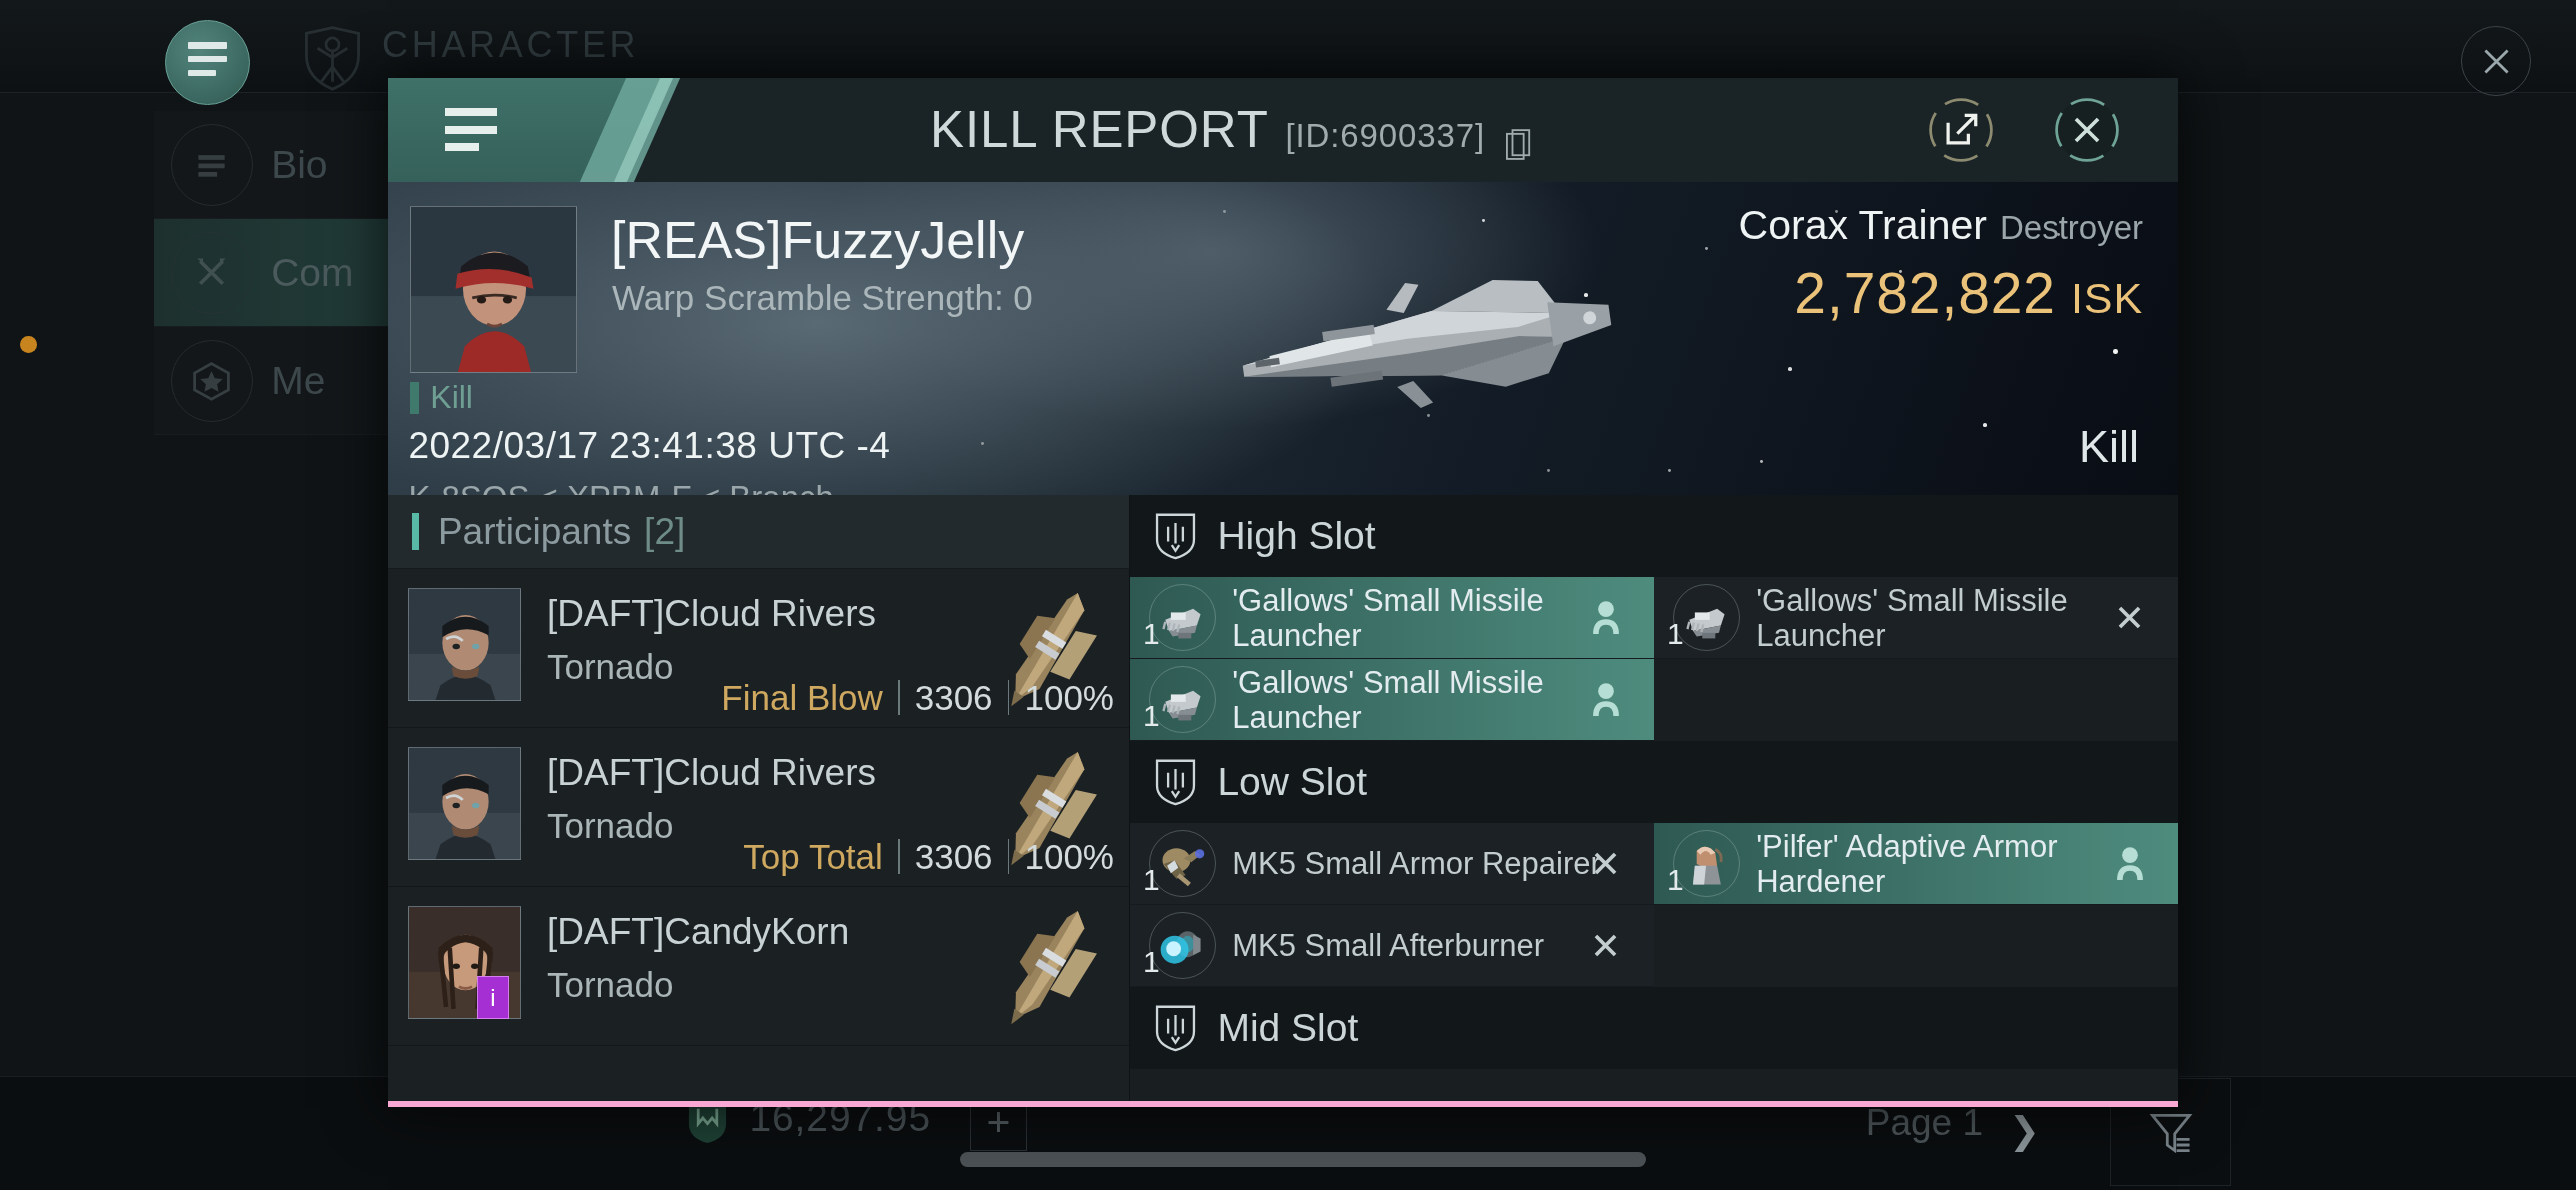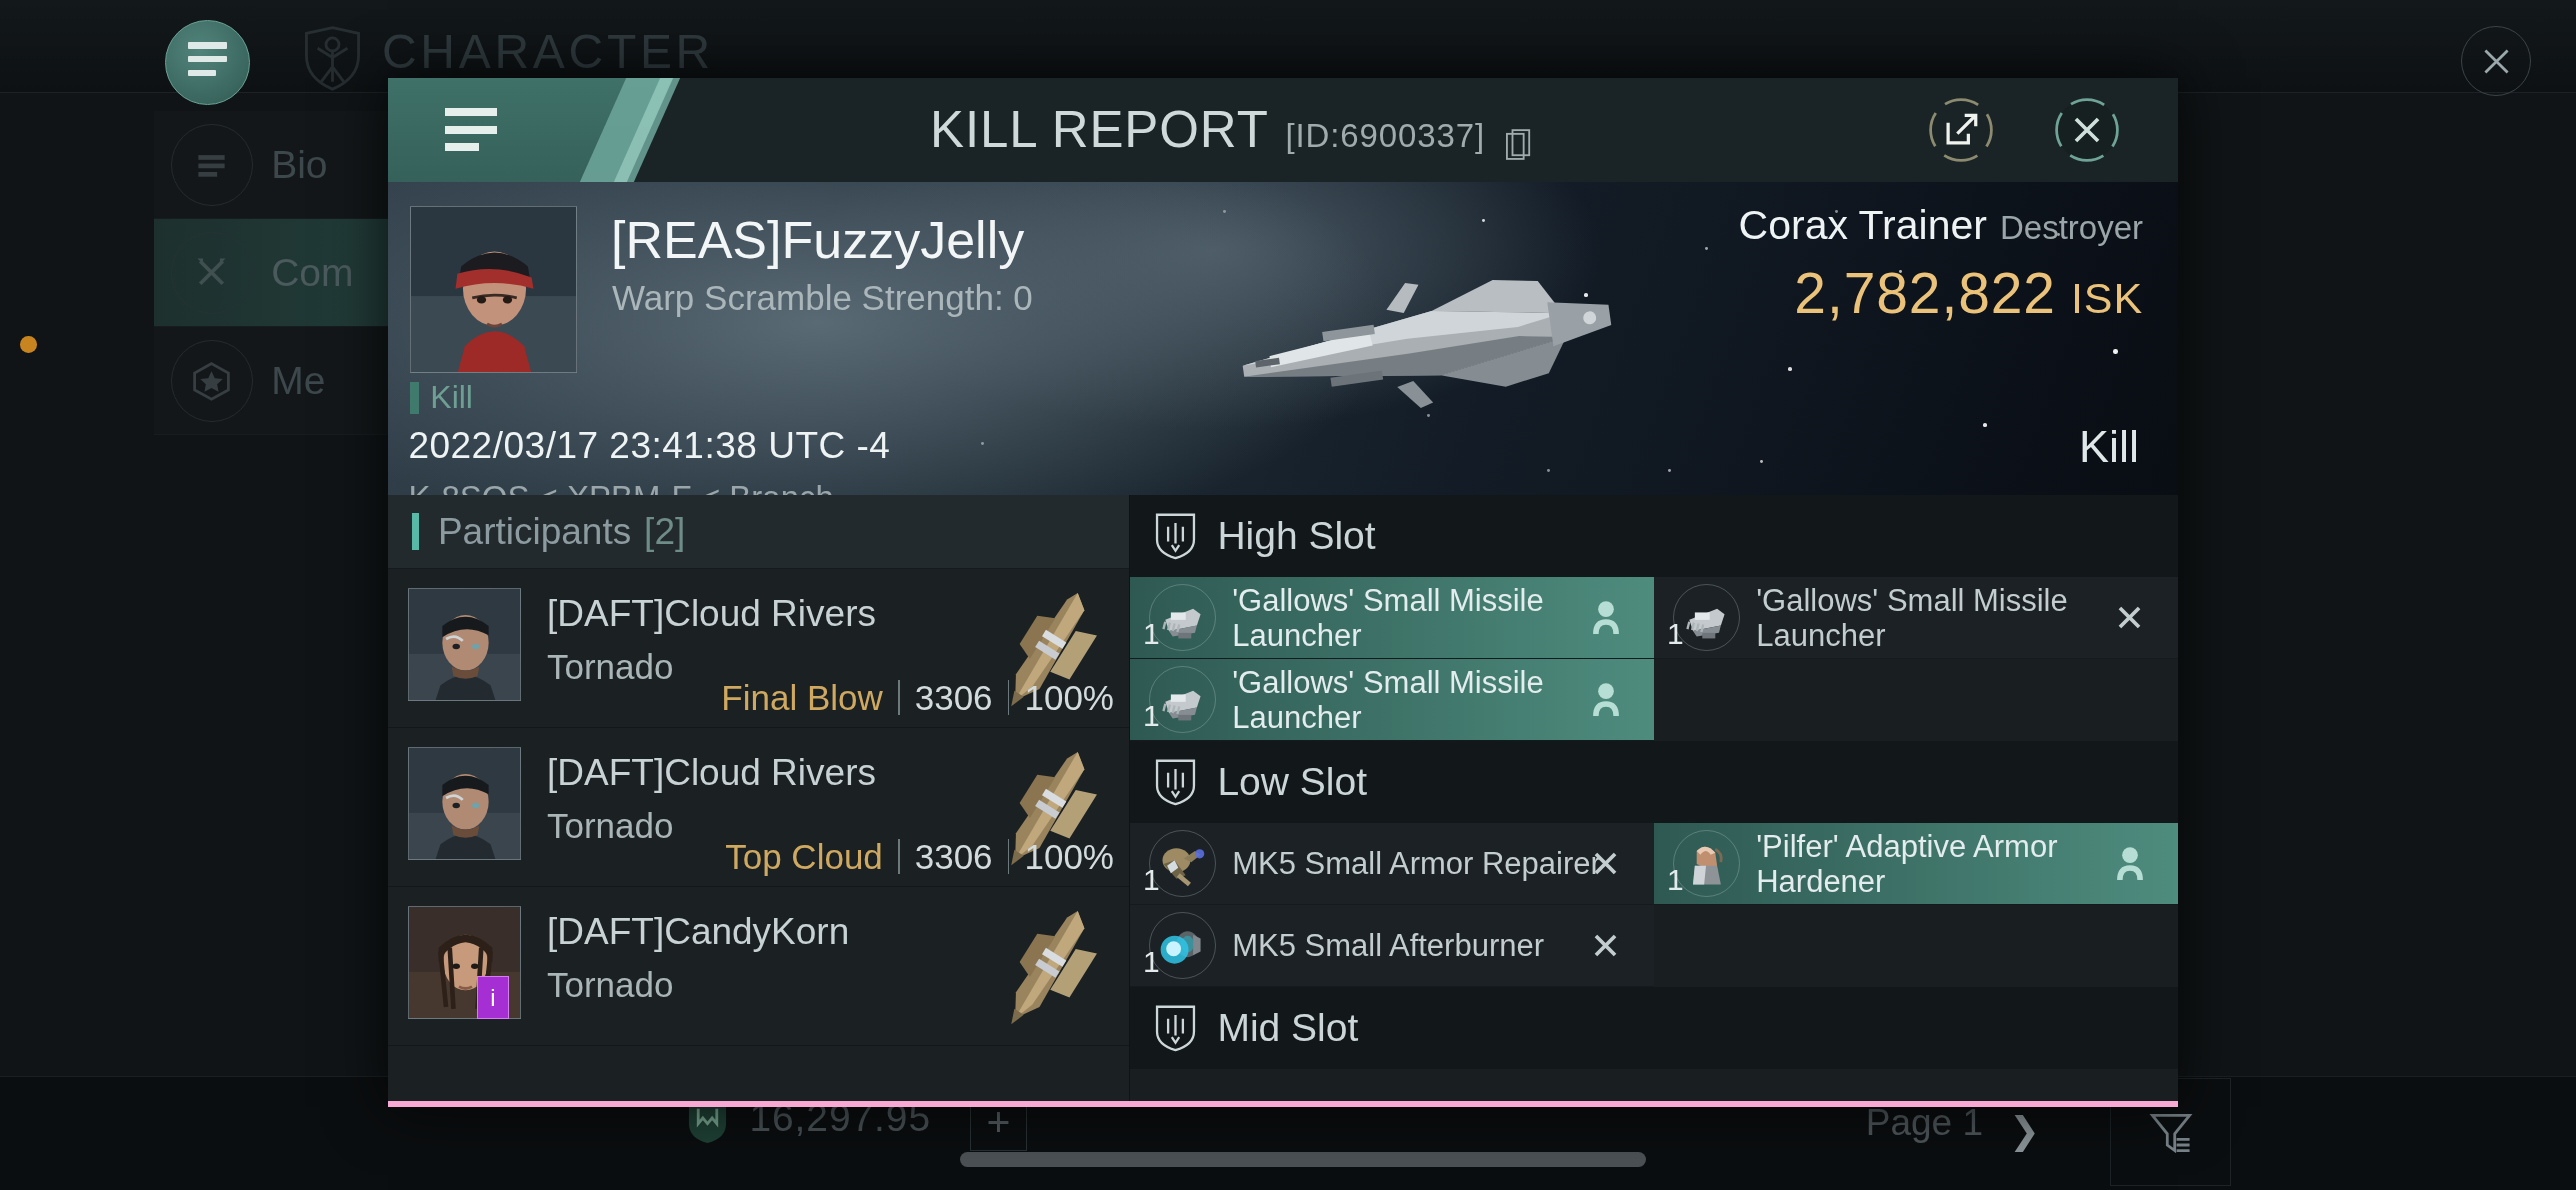--- a/index.html
+++ b/index.html
@@ -30,21 +30,21 @@
   }
   .bg-hamburger-btn .bars { width: 39px; }
   .bg-hamburger-btn .bars i { display: block; height: 6.5px; background: #dfeae8; margin-bottom: 7.4px; border-radius: 0.9px; }
   .bg-hamburger-btn .bars i:nth-child(1) { width: 100%; }
   .bg-hamburger-btn .bars i:nth-child(2) { width: 100%; }
   .bg-hamburger-btn .bars i:nth-child(3) { width: 72%; }
 
   .bg-char-icon { position: absolute; left: 299px; top: 24px; width: 67px; height: 67px; opacity: .45; }
   .bg-char-title {
     position: absolute; left: 382px; top: 24px;
-    font-size: 48px; letter-spacing: 3.7px; color: #2f3a3e;
+    font-size: 36px; letter-spacing: 3.7px; color: #2f3a3e;
     font-family: "Liberation Sans", sans-serif; font-weight: 400;
   }
   .bg-close {
     position: absolute; right: 45px; top: 26px; width: 70px; height: 70px;
     border-radius: 50%; border: 1.9px solid #3b4448; color:#9aa7ab;
     display:flex; align-items:center; justify-content:center; font-size: 45px; font-weight: 300;
   }
 
   .bg-sidebar { position: absolute; left: 154px; top: 111px; width: 315px; bottom: 0; }
   .bg-side-item {
@@ -494,21 +494,21 @@
                 <path d="M76 8 L92 20 L88 120 L80 142 Z" fill="#c0a87c"></path>
                 <path d="M52 52 L70 44 L70 96 L52 88 Z" fill="#8a7550"></path>
                 <path d="M96 44 L118 36 L118 92 L96 96 Z" fill="#b3a077"></path>
                 <rect x="68" y="60" width="26" height="8" fill="#d9dde0"></rect>
                 <rect x="68" y="74" width="26" height="8" fill="#c8ccd0"></rect>
                 <path d="M74 134 L80 150 L86 134 Z" fill="#7d6c4c"></path>
               </g>
             </svg>
           </div>
           <div class="p-stats">
-            <span class="tag">Top Cloud</span>
+            <span class="tag">Top Total</span>
             <span class="sep"></span>
             <span class="num">3306</span>
             <span class="sep"></span>
             <span class="num">100%</span>
           </div>
         </div>
 
         <div class="p-row">
           <div class="p-av">
             <svg viewBox="0 0 122 122" width="113" height="113">

